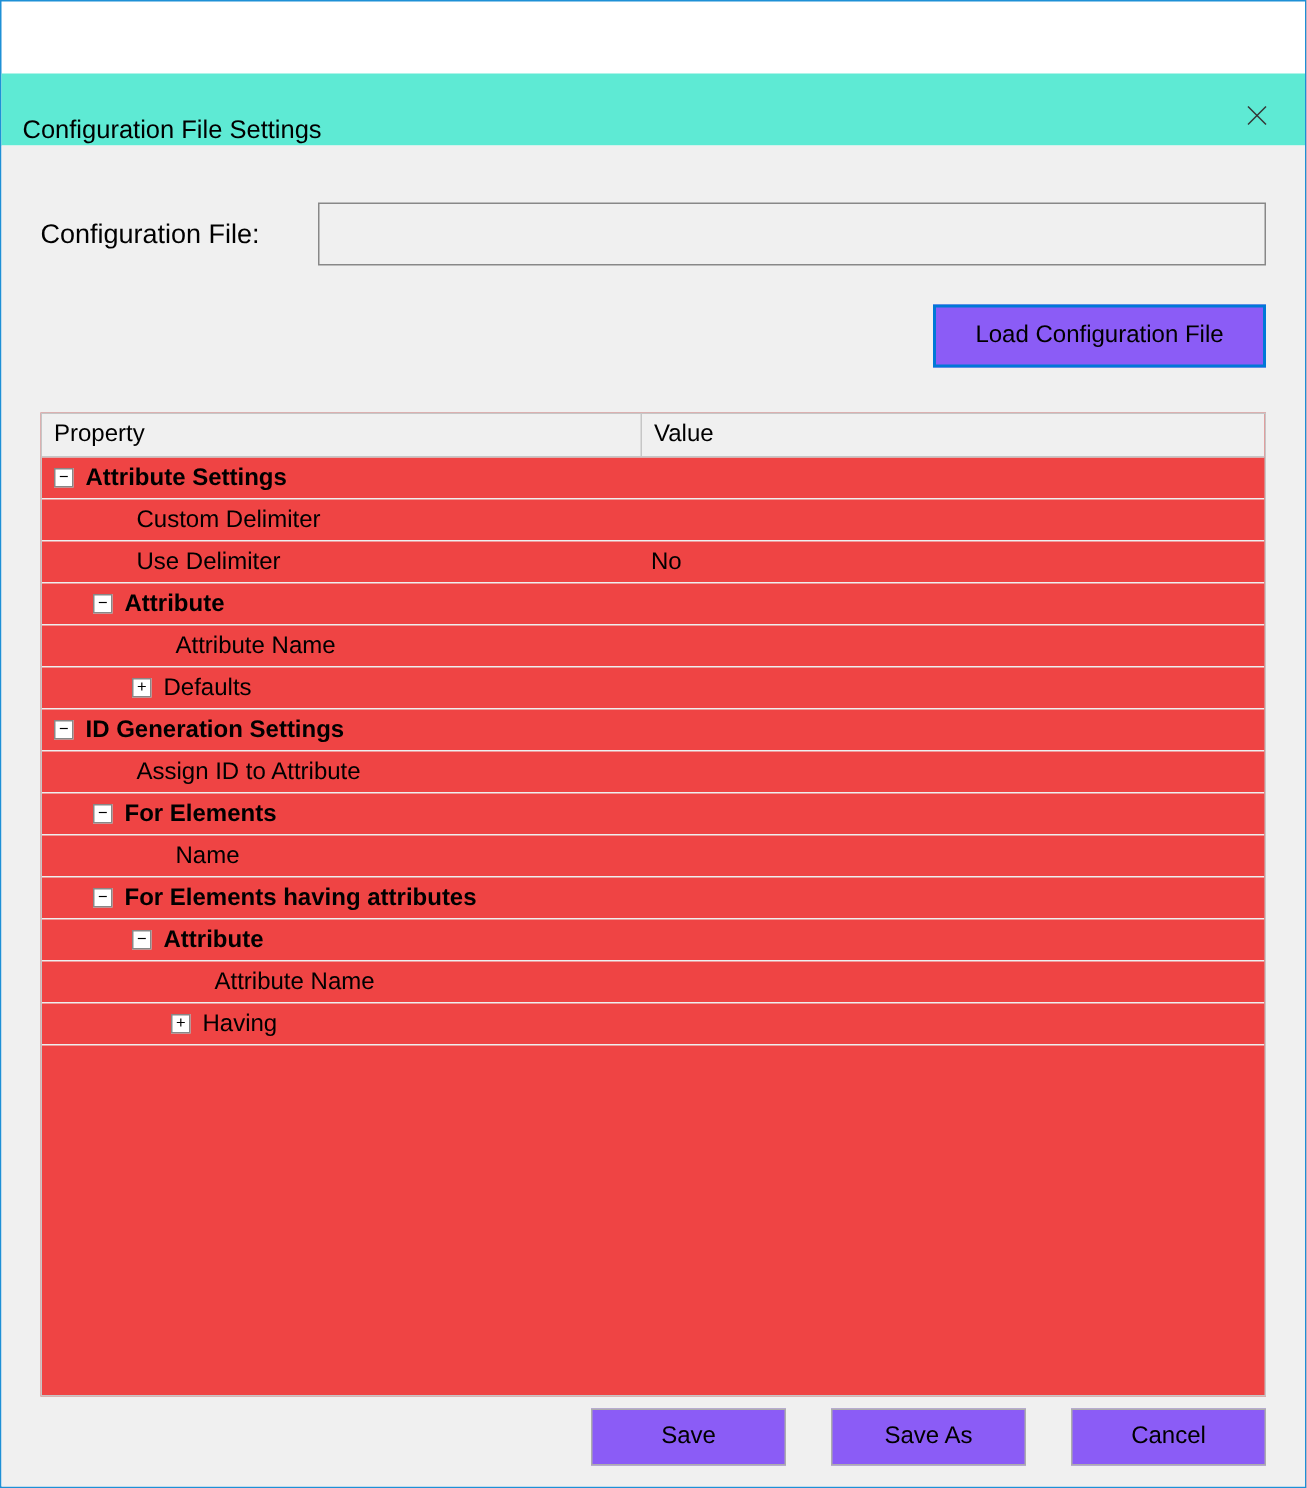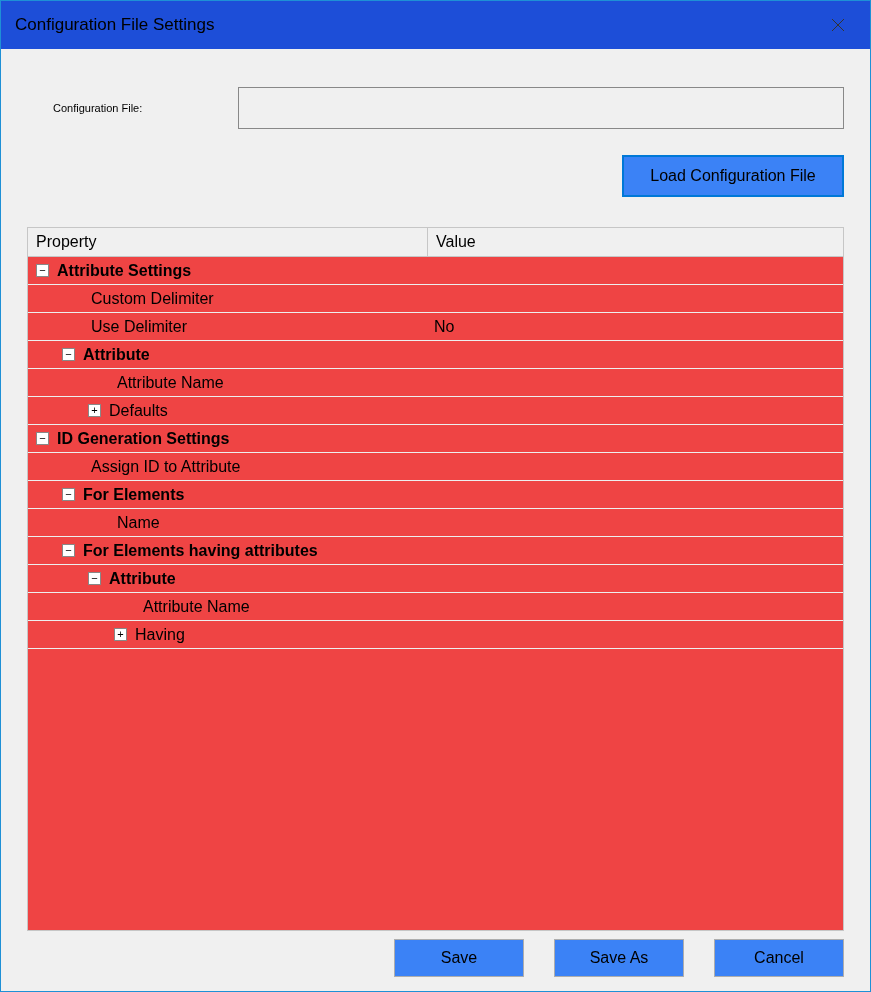--- a/index.html
+++ b/index.html
@@ -14,23 +14,24 @@
     width: 871px;
     height: 992px;
     border: 1px solid #1e90d6;
     background: #fff;
     display: flex;
     flex-direction: column;
   }
   .titlebar {
     height: 48px;
     display: flex;
-    align-items: center;
+    align-items: flex-end;
     padding: 0 12px 0 14px;
-    background: #1d4ed8;
+    background: #5eead4;
+    margin-top: 48px;
   }
   .titlebar .title {
     flex: 1;
     font-size: 17px;
   }
   .titlebar .close {
     width: 40px; height: 40px;
     display: flex; align-items: center; justify-content: center;
     cursor: pointer;
   }
@@ -42,40 +43,39 @@
     display: flex;
     flex-direction: column;
   }
   .file-row {
     display: flex;
     align-items: center;
     padding: 28px 14px 0 14px;
   }
   .file-row label {
     width: 185px;
-    font-size: 11px;
-    margin-left: 26px;
+    font-size: 18px;
   }
   .file-input {
     flex: 1;
     height: 42px;
     background: #f0f0f0;
     border: 1px solid #888;
     padding: 4px 8px;
     font-size: 15px;
   }
   .load-row {
     display: flex;
     justify-content: flex-end;
     padding: 26px 14px 0 0;
   }
   .btn {
     height: 38px;
     padding: 0 18px;
-    background: #3b82f6;
+    background: #8b5cf6;
     border: 1px solid #adadad;
     font-size: 16px;
     cursor: pointer;
     min-width: 130px;
   }
   .btn.primary {
     border: 2px solid #0078d7;
     min-width: 222px;
     height: 42px;
   }

